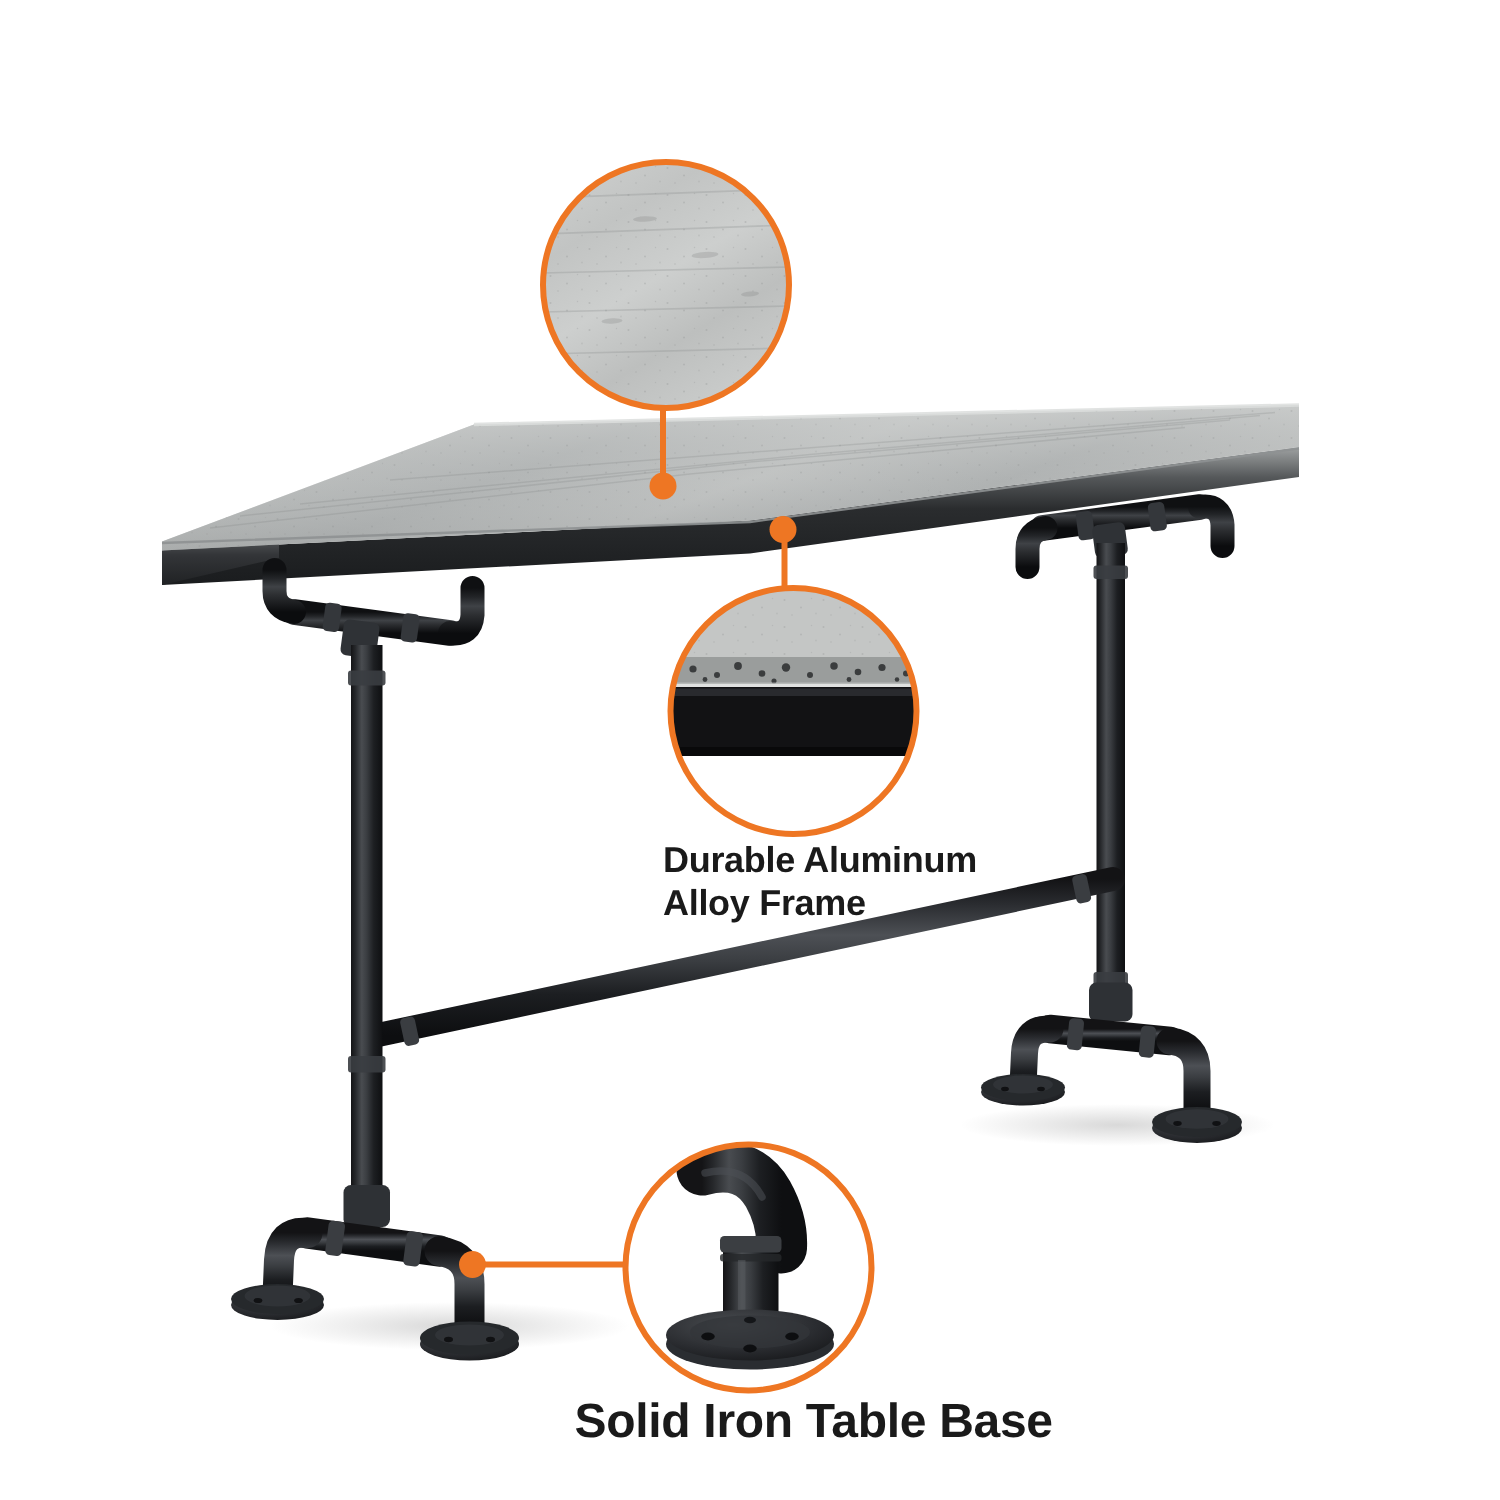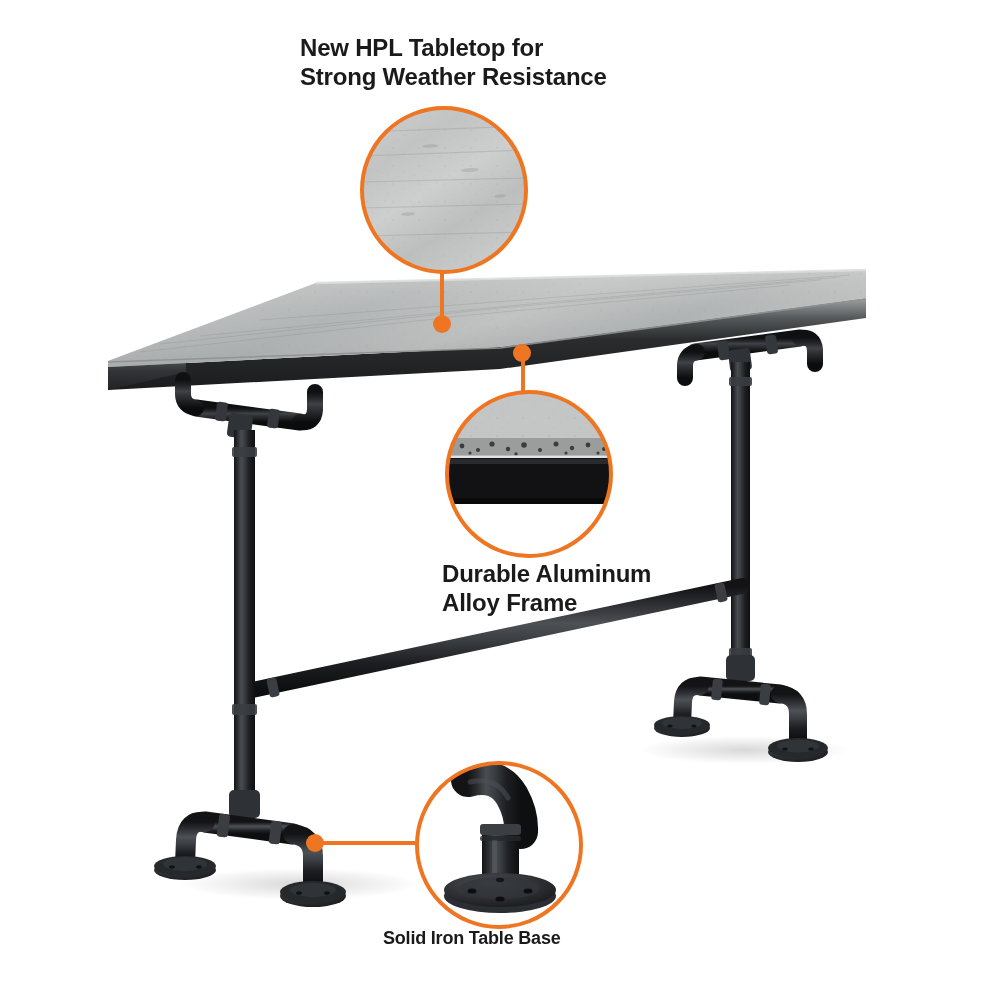--- a/index.html
+++ b/index.html
@@ -40,21 +40,21 @@
   #label-frame {
     left: 402px;
     top: 559px;
     font-size: 24px;
     text-align: left;
     margin-left: 40px;
   }
   #label-base {
     left: 383px;
     top: 928px;
-    font-size: 18px;
+    font-size: 32px;
     text-align: right;
   }
   svg.art {
     position: absolute;
     left: 0; top: 0;
     width: 1000px;
     height: 1000px;
     display: block;
   }
 </style>
@@ -360,21 +360,19 @@
         <ellipse cx="500" cy="888" rx="40" ry="11" fill="#33363a" opacity="0.75"></ellipse>
         <ellipse cx="472" cy="891" rx="4.5" ry="2.6" fill="#0d0e10"></ellipse>
         <ellipse cx="528" cy="891" rx="4.5" ry="2.6" fill="#0d0e10"></ellipse>
         <ellipse cx="500" cy="899" rx="4.5" ry="2.6" fill="#0d0e10"></ellipse>
         <ellipse cx="500" cy="880" rx="4" ry="2.2" fill="#0d0e10" opacity="0.8"></ellipse>
       </g>
       <circle cx="499" cy="845" r="82" fill="none" stroke="#EE7623" stroke-width="4"></circle>
     </g>
   </svg>
 
-  <div class="callout-text" id="label-tabletop">New HPL Tabletop for
-Strong Weather Resistance</div>
 
   <div class="callout-text" id="label-frame">Durable Aluminum
 Alloy Frame</div>
 
   <div class="callout-text" id="label-base">Solid Iron Table Base</div>
 
 </div>
 
 </body></html>

